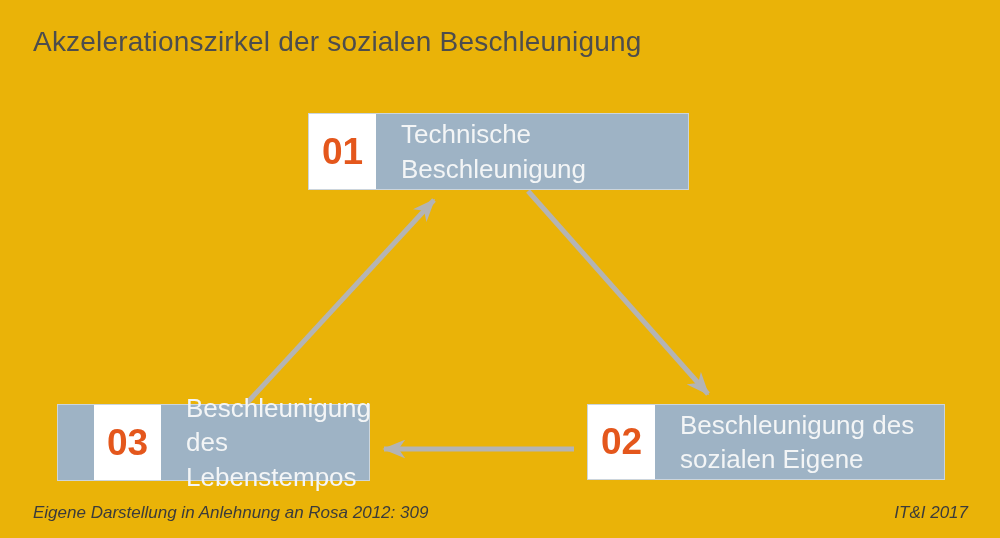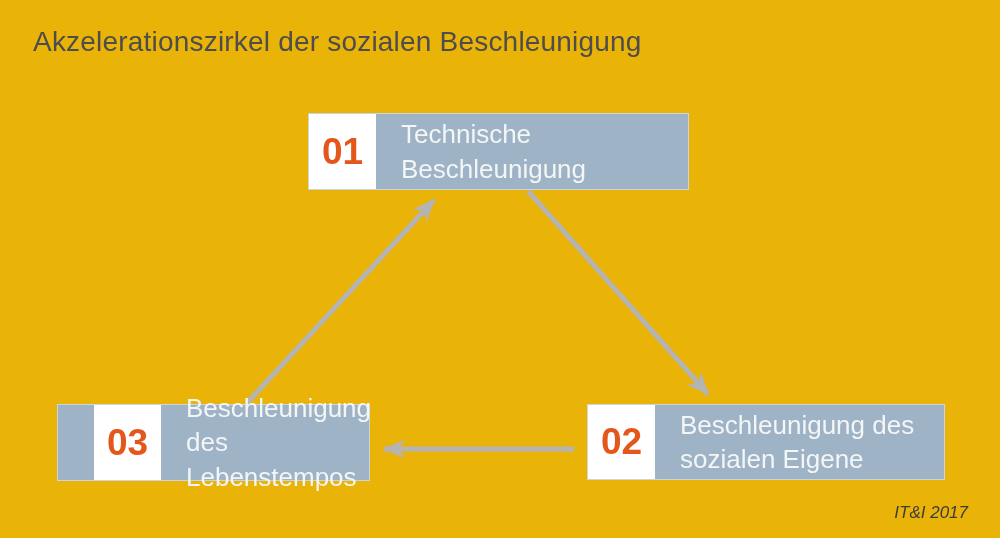--- a/index.html
+++ b/index.html
@@ -108,16 +108,17 @@
   <div class="node node-02">
     <div class="node-number">02</div>
     <div class="node-label">Beschleunigung des sozialen Eigene</div>
   </div>
 
   <div class="node node-03">
     <div class="node-number">03</div>
     <div class="node-label">Beschleunigung des Lebenstempos</div>
   </div>
 
+  <div class="footer-source">Eigene Darstellung in Anlehnung an Rosa 2012: 309</div>
 
   <div class="footer-credit">IT&amp;I 2017</div>
 
 </div>
 
 </body></html>

